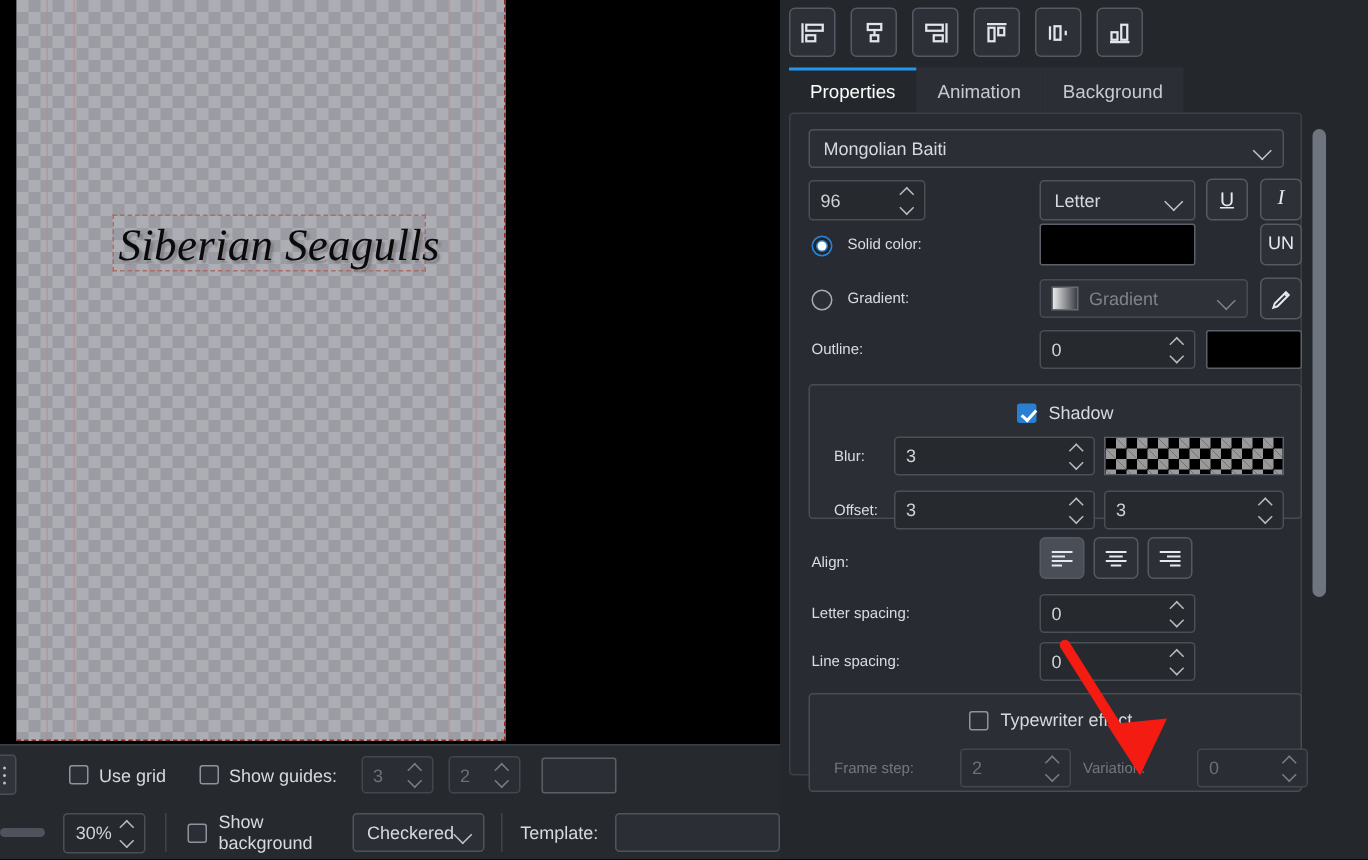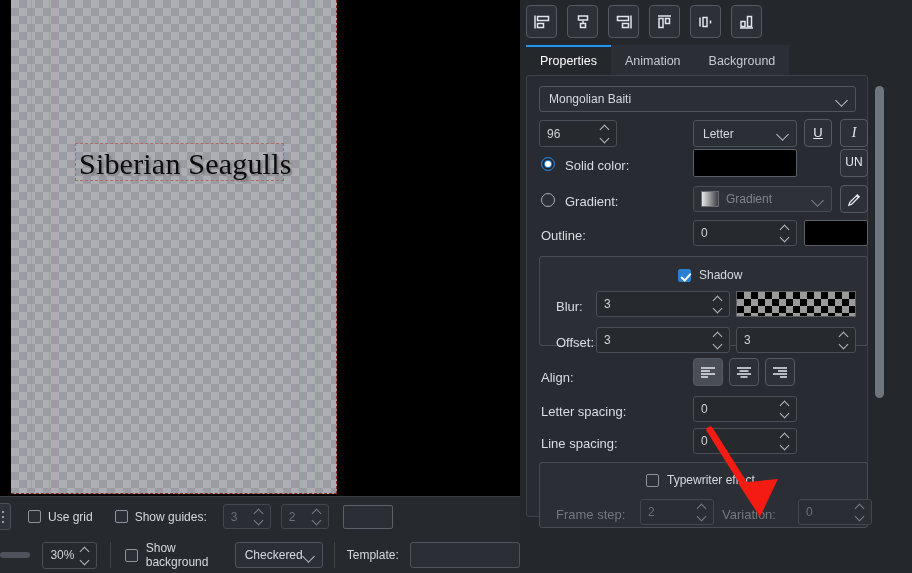--- a/index.html
+++ b/index.html
@@ -20,20 +20,21 @@
     position: absolute; left: 11px; top: 0px; width: 326px; height: 494px;
     background-color: #adadb4;
     background-image:
       linear-gradient(45deg, #9b9ba3 25%, transparent 25%, transparent 75%, #9b9ba3 75%),
       linear-gradient(45deg, #9b9ba3 25%, transparent 25%, transparent 75%, #9b9ba3 75%);
     background-size: 16px 16px;
     background-position: 0 0, 8px 8px;
     border-right: 1px dashed #8d2b20;
     border-bottom: 1px dashed #8d2b20;
     overflow: hidden;
+    font-style: italic;
   }
   .guide-v { position: absolute; top: 0; bottom: 0; width: 1px; background: #b98b87; opacity: .62; }
   #title-text {
     position: absolute; left: 68px; top: 147px;
     font-family: "Liberation Serif", serif;
     font-size: 30px;
     color: #0a0a0a;
     letter-spacing: .2px;
     white-space: nowrap;
     text-shadow: 2px 2px 1.5px rgba(120,120,125,.85);
@@ -143,21 +144,21 @@
     background: #282b31; border: 1px solid #3c4149; border-radius: 3px;
   }
   #panel-scroll-track {
     position: absolute; left: 352px; top: 78px; width: 14px; height: 436px;
   }
   #panel-scroll-thumb {
     position: absolute; left: 355px; top: 86px; width: 9px; height: 312px;
     background: #6f757e; border-radius: 5px;
   }
 
-  .pl { position: absolute; color: #d9dce1; font-size: 13px; }
+  .pl { position: absolute; color: #d9dce1; font-size: 10px; }
 
   .radio {
     width: 14px; height: 14px; border-radius: 50%; border: 1.5px solid #a5abb4;
     background: #2b2f35; position: relative; display: inline-block;
   }
   .radio.on { border-color: #2a7fd0; }
   .radio.on::after {
     content:""; position: absolute; left: 3px; top: 3px; width: 6px; height: 6px;
     border-radius: 50%; background: #2a7fd0;
   }
@@ -202,21 +203,21 @@
       <div class="guide-v" style="left:306px"></div>
 
       <div id="title-sel"></div>
       <div id="title-text">Siberian Seagulls</div>
     </div>
   </div>
 
   <div id="bottom-left">
 
     <div id="bar-row1">
-      <div class="row" style="padding-left:18px; gap:0;">
+      <div class="row" style="padding-left:36px; gap:0;">
         <div class="dots-btn">
           <i></i>
             <i></i>
             <i></i>
         </div>
 
         <div style="display:flex;align-items:center;gap:7px;margin-left:10px;">
           <span class="chk"></span>
           <span class="lbl">Use grid</span>
         </div>

